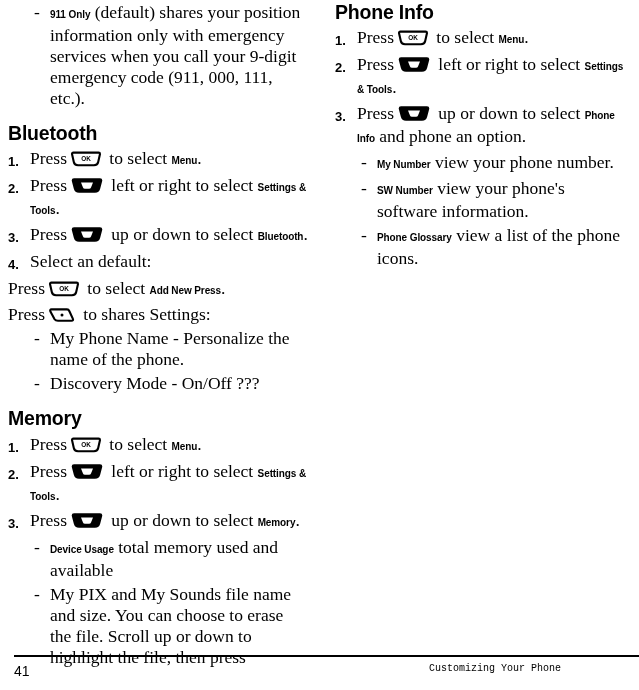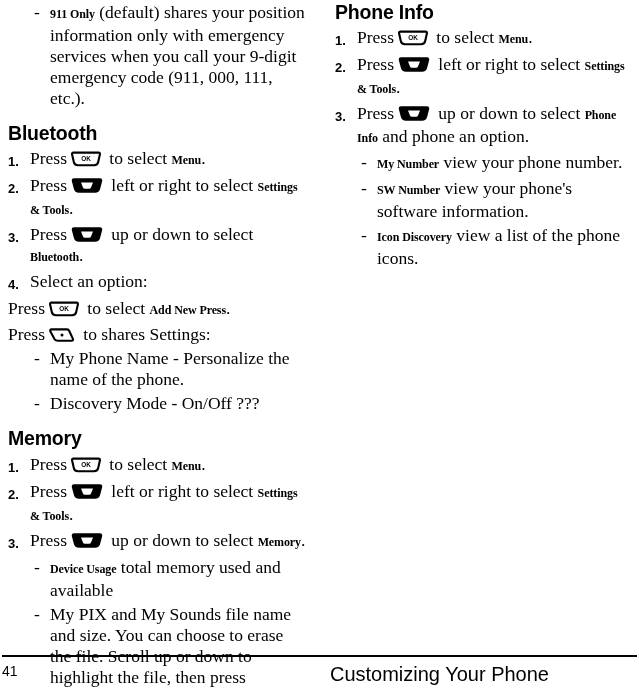--- a/index.html
+++ b/index.html
@@ -92,38 +92,38 @@
   .indent-1 { margin-left: 22px; }
   .indent-2 { margin-left: 22px; }
 
   .plain-line {
     font-size: 17.5px;
     line-height: 21px;
     margin: 0 0 3px 0;
   }
 
   b, .bold {
-    font-family: Liberation Serif, serif;
+    font-family: Liberation Sans, sans-serif;
     font-weight: bold;
-    font-size: 12px;
+    font-size: 10px;
     letter-spacing: -0.1px;
   }
 
   
   .key {
     display: inline-block;
     vertical-align: -3px;
     margin: 0 3px;
   }
   .key svg { display: block; }
 
   
   .footer {
     position: absolute;
-    left: 0;
+    left: 12px;
     bottom: 0;
     width: 553px;
     height: 35px;
   }
   .footer-rule {
     position: absolute;
     top: 0;
     left: 2px;
     width: 635px;
     height: 2px;
@@ -134,22 +134,22 @@
     top: 8px;
     left: 2px;
     font-family: "Liberation Sans", sans-serif;
     font-size: 14px;
     font-weight: normal;
   }
   .footer-title {
     position: absolute;
     top: 8px;
     right: 4px;
-    font-family: Liberation Sans, sans-serif;
-    font-size: 20px;
+    font-family: Liberation Mono, monospace;
+    font-size: 10px;
   }
 </style>
 </head>
 <body>
 
 <div class="page">
 
   <div class="columns">
 
     <div class="col col-left">
@@ -180,21 +180,21 @@
       <div class="step">
         <span class="step-num">3.</span>
         <span class="step-body"><span>Press</span><span class="key"><svg width="34" height="17" viewBox="0 0 34 17">
                 <path d="M2.5 3.6 Q2.5 2 4 2 L30 2 Q31.5 2 31.5 3.6 L29.4 11.6 Q28.6 15 25 15 L9 15 Q5.4 15 4.6 11.6 Z" fill="#000000" stroke="#000000" stroke-width="1.6" stroke-linejoin="round"></path>
                 <path d="M11 5.6 L23 5.6 L21 10.6 Q20.6 11.8 19 11.8 L15 11.8 Q13.4 11.8 13 10.6 Z" fill="#ffffff"></path>
               </svg></span><span> up or down to select </span><b>Bluetooth</b><span>.</span></span>
       </div>
 
       <div class="step">
         <span class="step-num">4.</span>
-        <span class="step-body"><span>Select an option:</span></span>
+        <span class="step-body"><span>Select an default:</span></span>
       </div>
 
       <div class="plain-line indent-1"><span>Press</span><span class="key"><svg width="32" height="16" viewBox="0 0 32 16">
               <path d="M2 3 Q2 1.6 3.4 1.6 L28.6 1.6 Q30 1.6 30 3 L28.2 11 Q27.6 14.2 24 14.2 L8 14.2 Q4.4 14.2 3.8 11 Z" fill="#ffffff" stroke="#000000" stroke-width="2.1" stroke-linejoin="round"></path>
               <text x="16" y="10.3" font-family="Liberation Sans, sans-serif" font-size="6.4" font-weight="bold" text-anchor="middle" fill="#000000">OK</text>
             </svg></span><span> to select </span><b>Add New Press</b><span>.</span></div>
 
 
       <div class="plain-line indent-1"><span>Press</span><span class="key"><svg width="28" height="16" viewBox="0 0 28 16">
               <path d="M3.5 2.4 L19 2.4 Q20.6 2.4 21.4 4.2 L24.8 11.6 Q25.8 13.8 23.4 13.8 L10 13.8 Q7.6 13.8 6.6 12.2 L2.4 4.6 Q1.6 2.4 3.5 2.4 Z" fill="#ffffff" stroke="#000000" stroke-width="2.1" stroke-linejoin="round"></path>
@@ -282,21 +282,21 @@
         <span class="dash-body"><b>My Number</b><span> view your phone number.</span></span>
       </div>
 
       <div class="dash-item indent-2">
         <span class="dash-mark">-</span>
         <span class="dash-body"><b>SW Number</b><span> view your phone's software information.</span></span>
       </div>
 
       <div class="dash-item indent-2">
         <span class="dash-mark">-</span>
-        <span class="dash-body"><b>Icon Discovery</b><span> view a list of the phone icons.</span></span>
+        <span class="dash-body"><b>Phone Glossary</b><span> view a list of the phone icons.</span></span>
       </div>
 
     </div>
 
   </div>
 
   <div class="footer">
     <div class="footer-rule"></div>
     <div class="footer-page">41</div>
     <div class="footer-title">Customizing Your Phone</div>

